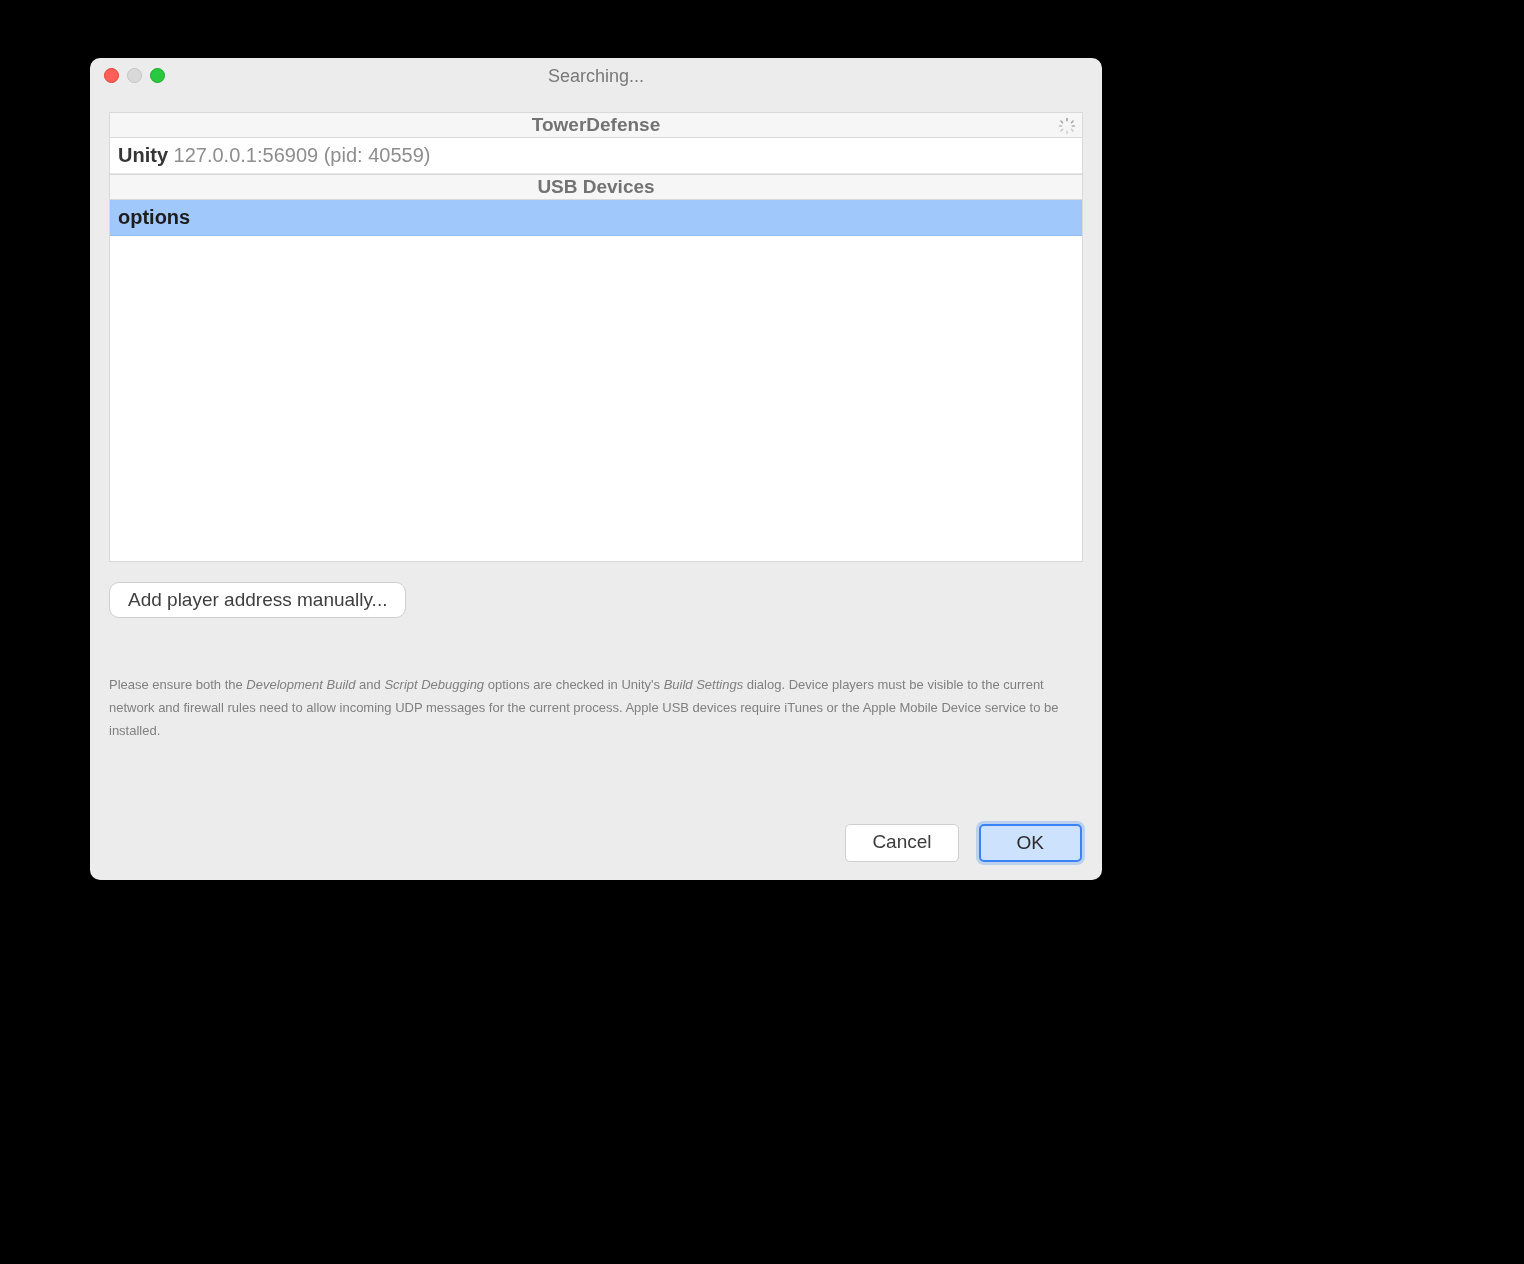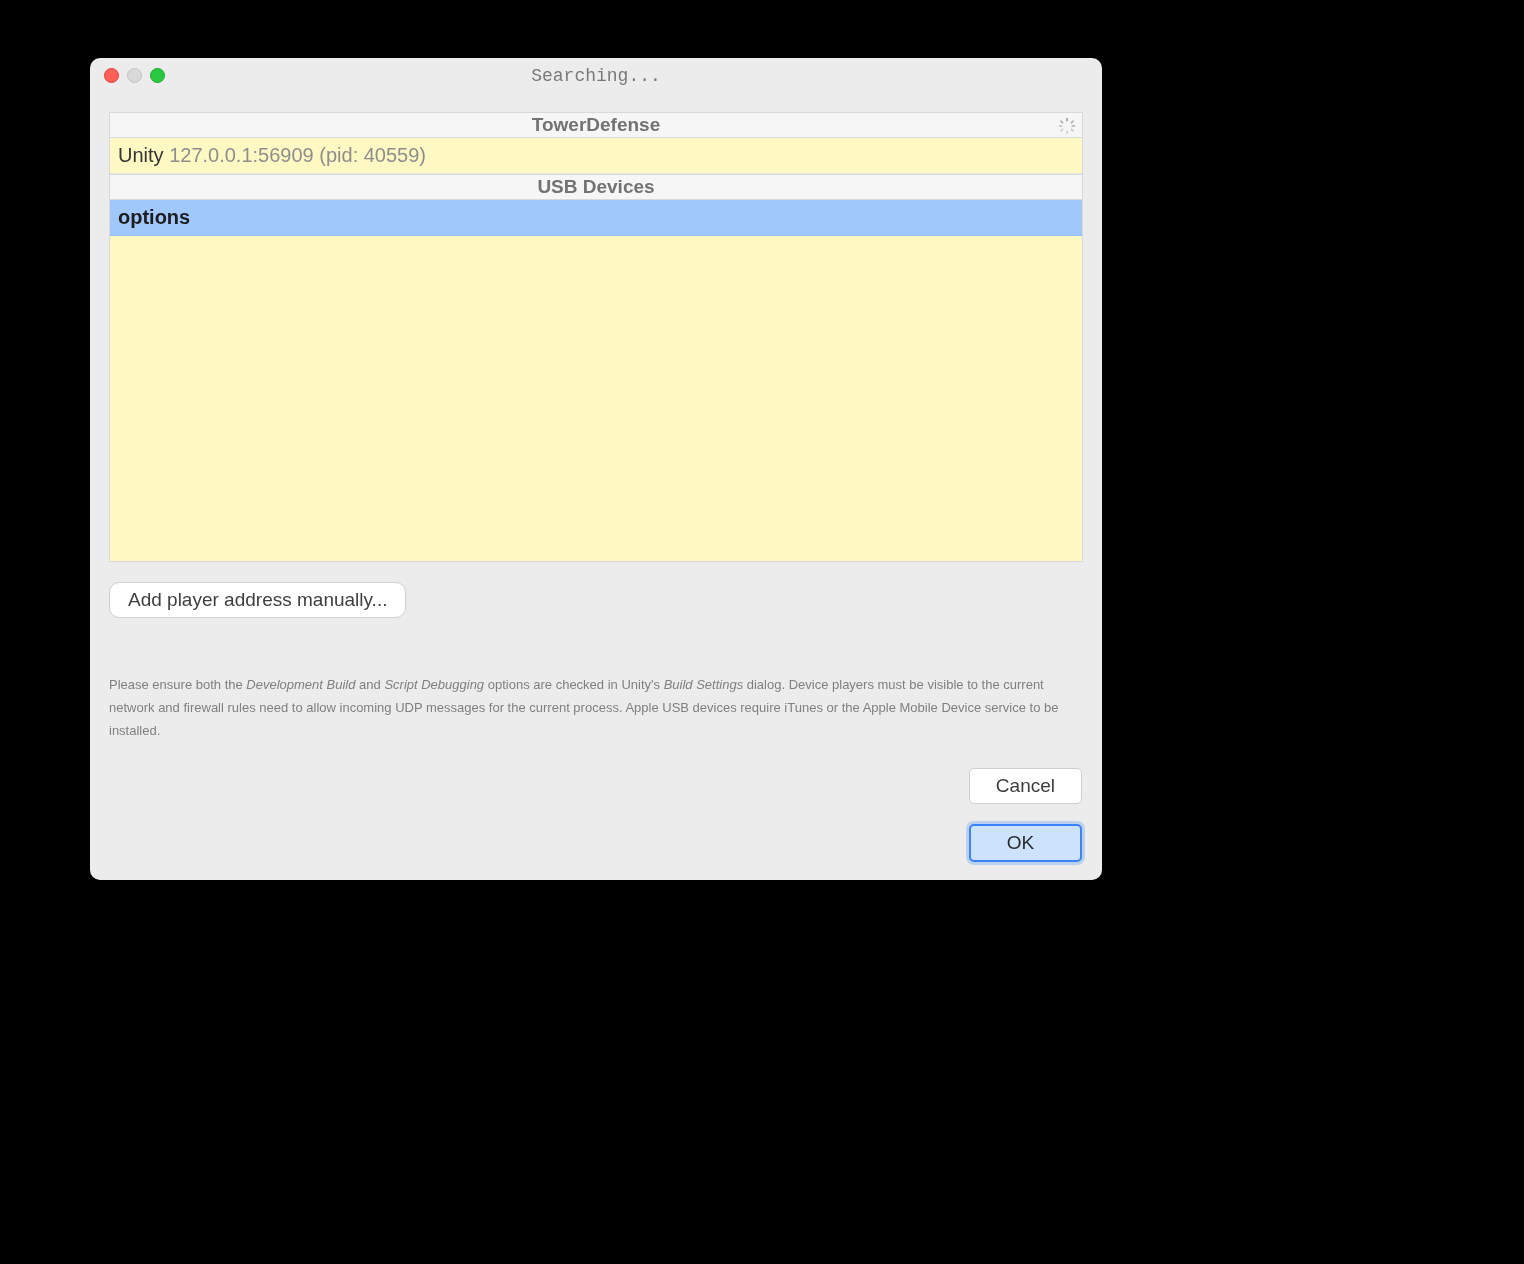--- a/index.html
+++ b/index.html
@@ -10,55 +10,55 @@
     overflow:hidden;
   }
   .titlebar{
     height:34px;display:flex;align-items:center;position:relative;
   }
   .traffic{display:flex;gap:8px;padding-left:14px;}
   .dot{width:13px;height:13px;border-radius:50%;}
   .dot.red{background:#ff5f57;border:1px solid #e24238;}
   .dot.gray{background:#d9d9d9;border:1px solid #c3c3c3;}
   .dot.green{background:#28c840;border:1px solid #1aab29;}
-  .title{position:absolute;left:0;right:0;text-align:center;color:#797979;font-size:18px;top:8px;pointer-events:none;font-family:Liberation Mono, monospace;}
+  .title{position:absolute;left:0;right:0;text-align:center;color:#797979;font-size:18px;top:8px;pointer-events:none;}
   .listpanel{
     margin:20px 19px 0 19px;
     height:448px;
-    background:#fef9c3;
+    background:#ffffff;
     border:1px solid #d9d9d9;
     overflow:hidden;
     position:relative;
   }
   .section-head{
     text-align:center;font-weight:700;color:#737373;font-size:19px;
     border-top:1px solid #d9d9d9;border-bottom:1px solid #d9d9d9;
     background:#f6f6f6;line-height:20px;padding:2px 0;
   }
   .section-head.first{border-top:none;}
   .row{
     padding:6px 8px;font-size:20px;color:#3f3f3f;border-bottom:1px solid #e8e8e8;
   }
-  .row .bold{font-weight:400;color:#353535;}
+  .row .bold{font-weight:700;color:#353535;}
   .row .meta{color:#8e8e8e;font-weight:400;}
   .row.selected{background:#a1c8fb;color:#1d1d1d;font-weight:700;border-bottom:1px solid #95bdf1;}
   .spinner{
     position:absolute;right:6px;top:4px;width:18px;height:18px;
   }
   .add-btn{
     margin:20px 0 0 19px;display:inline-block;padding:6px 18px;
     background:#fff;border:1px solid #cfcfcf;border-radius:10px;
     font-size:19px;color:#3f3f3f;
   }
   .help{
     margin:55px 19px 0 19px;font-size:13px;color:#808080;line-height:23px;
   }
   .help .em{font-style:italic;color:#808080;}
   .footer{
-    position:absolute;right:20px;bottom:18px;display:flex;gap:20px;flex-direction:column;
+    position:absolute;right:20px;bottom:18px;display:flex;gap:20px;
   }
   .btn{
     padding:6px 26px;border-radius:5px;font-size:19px;
     border:1px solid #cfcfcf;background:#fff;color:#3d3d3d;
   }
   .btn.primary{
     background:#cde2fd;border:2px solid #3b82f6;color:#2b2b2b;
     box-shadow:0 0 0 3px rgba(100,160,240,0.35);
     padding:6px 36px;
   }

